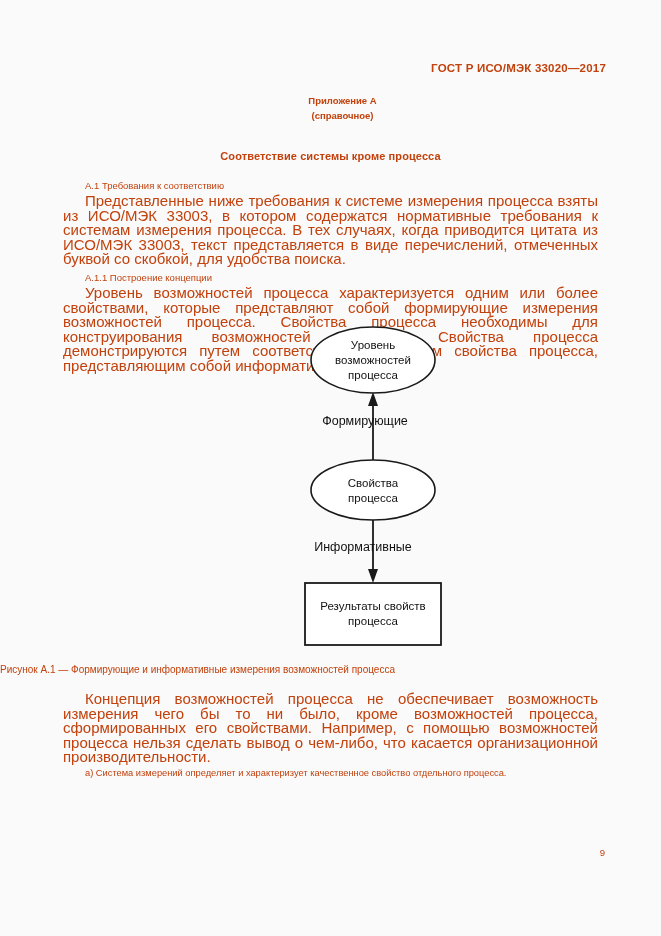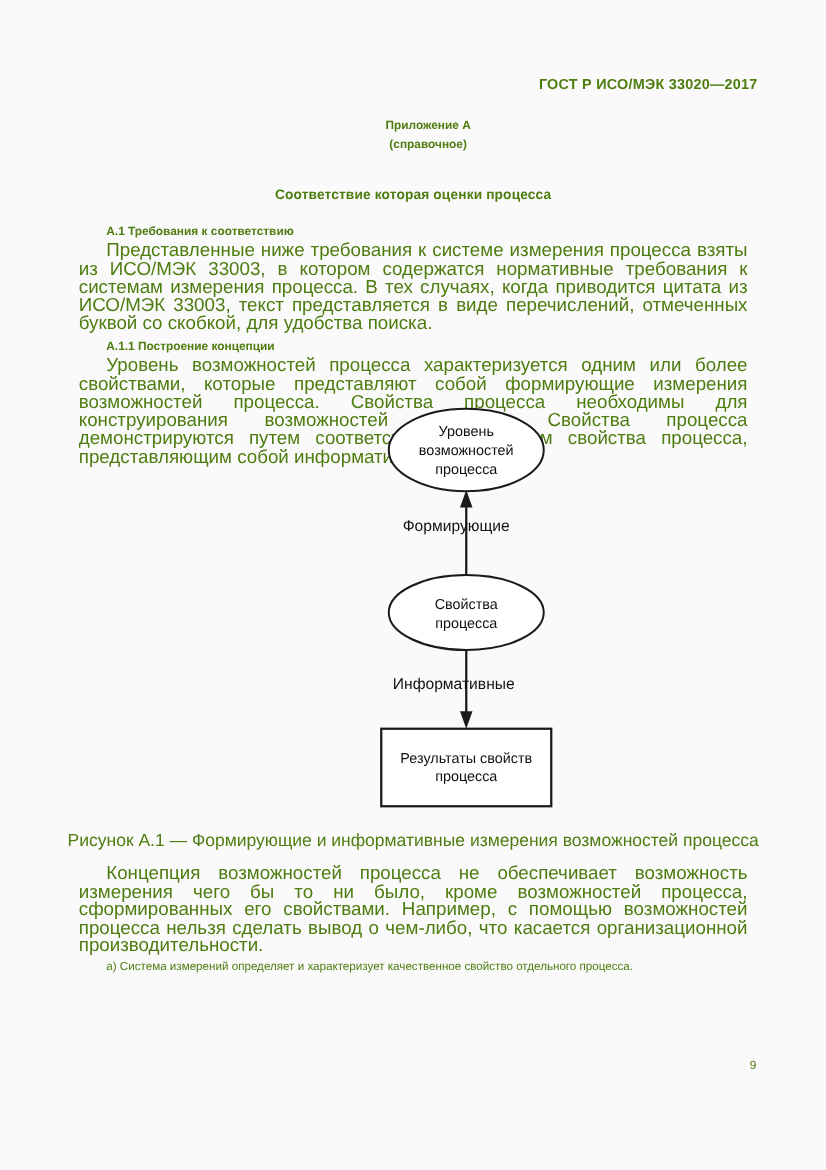--- a/index.html
+++ b/index.html
@@ -7,21 +7,21 @@
     margin: 0;
     padding: 0;
     background: #ffffff;
   }
   .page {
     position: relative;
     width: 661px;
     height: 936px;
     background: #fafafa;
     font-family: "Liberation Sans", sans-serif;
-    color: #4d7c0f;
+    color: #c2410c;
     overflow: hidden;
     box-sizing: border-box;
   }
 
   
   .doc-header {
     position: absolute;
     top: 62px;
     right: 55px;
     font-size: 11.5px;
@@ -65,21 +65,21 @@
     position: absolute;
     top: 692px;
     left: 63px;
     width: 535px;
   }
 
   h3.sec {
     margin: 0 0 3px 0;
     padding: 0;
     font-size: 9.5px;
-    font-weight: bold;
+    font-weight: normal;
     text-indent: 22px;
   }
   h3.sec.tight {
     margin-top: 5px;
   }
   p.body {
     margin: 0 0 1px 0;
     padding: 0;
     font-size: 15px;
     line-height: 14.6px;
@@ -107,22 +107,21 @@
   }
   .figure-svg {
     display: block;
     margin: 0 auto;
   }
   .figure-caption {
     position: absolute;
     top: 664px;
     left: 0;
     width: 661px;
-    text-align: center;
-    font-size: 14px;
+    font-size: 10px;
   }
 
   
   .page-number {
     position: absolute;
     bottom: 78px;
     right: 56px;
     font-size: 9.5px;
   }
 
@@ -142,21 +141,21 @@
 
 <div class="page">
 
   <div class="doc-header">ГОСТ Р ИСО/МЭК  33020—2017</div>
 
   <div class="appendix-block">
     <div>Приложение А</div>
     <div>(справочное)</div>
   </div>
 
-  <div class="appendix-title">Соответствие которая оценки процесса</div>
+  <div class="appendix-title">Соответствие системы кроме процесса</div>
 
   <div class="content">
     <h3 class="sec">А.1  Требования к соответствию</h3>
     <p class="body">Представленные ниже требования к системе измерения процесса взяты из ИСО/МЭК 33003, в котором содержатся нормативные требования к системам измерения процесса. В тех случаях, когда приводится цитата из ИСО/МЭК 33003, текст представляется в виде перечислений, отмеченных буквой со скобкой, для удобства поиска.</p>
     <h3 class="sec tight">А.1.1  Построение концепции</h3>
     <p class="body">Уровень возможностей процесса характеризуется одним или более свойствами, которые представляют собой формирующие измерения возможностей процесса. Свойства процесса необходимы для конструирования возможностей процесса. Свойства процесса демонстрируются путем соответствия результатам свойства процесса, представляющим собой информативные измерения.</p>
   </div>
 
   <div class="figure">
     <svg class="figure-svg" width="240" height="345" viewBox="0 0 240 345">

